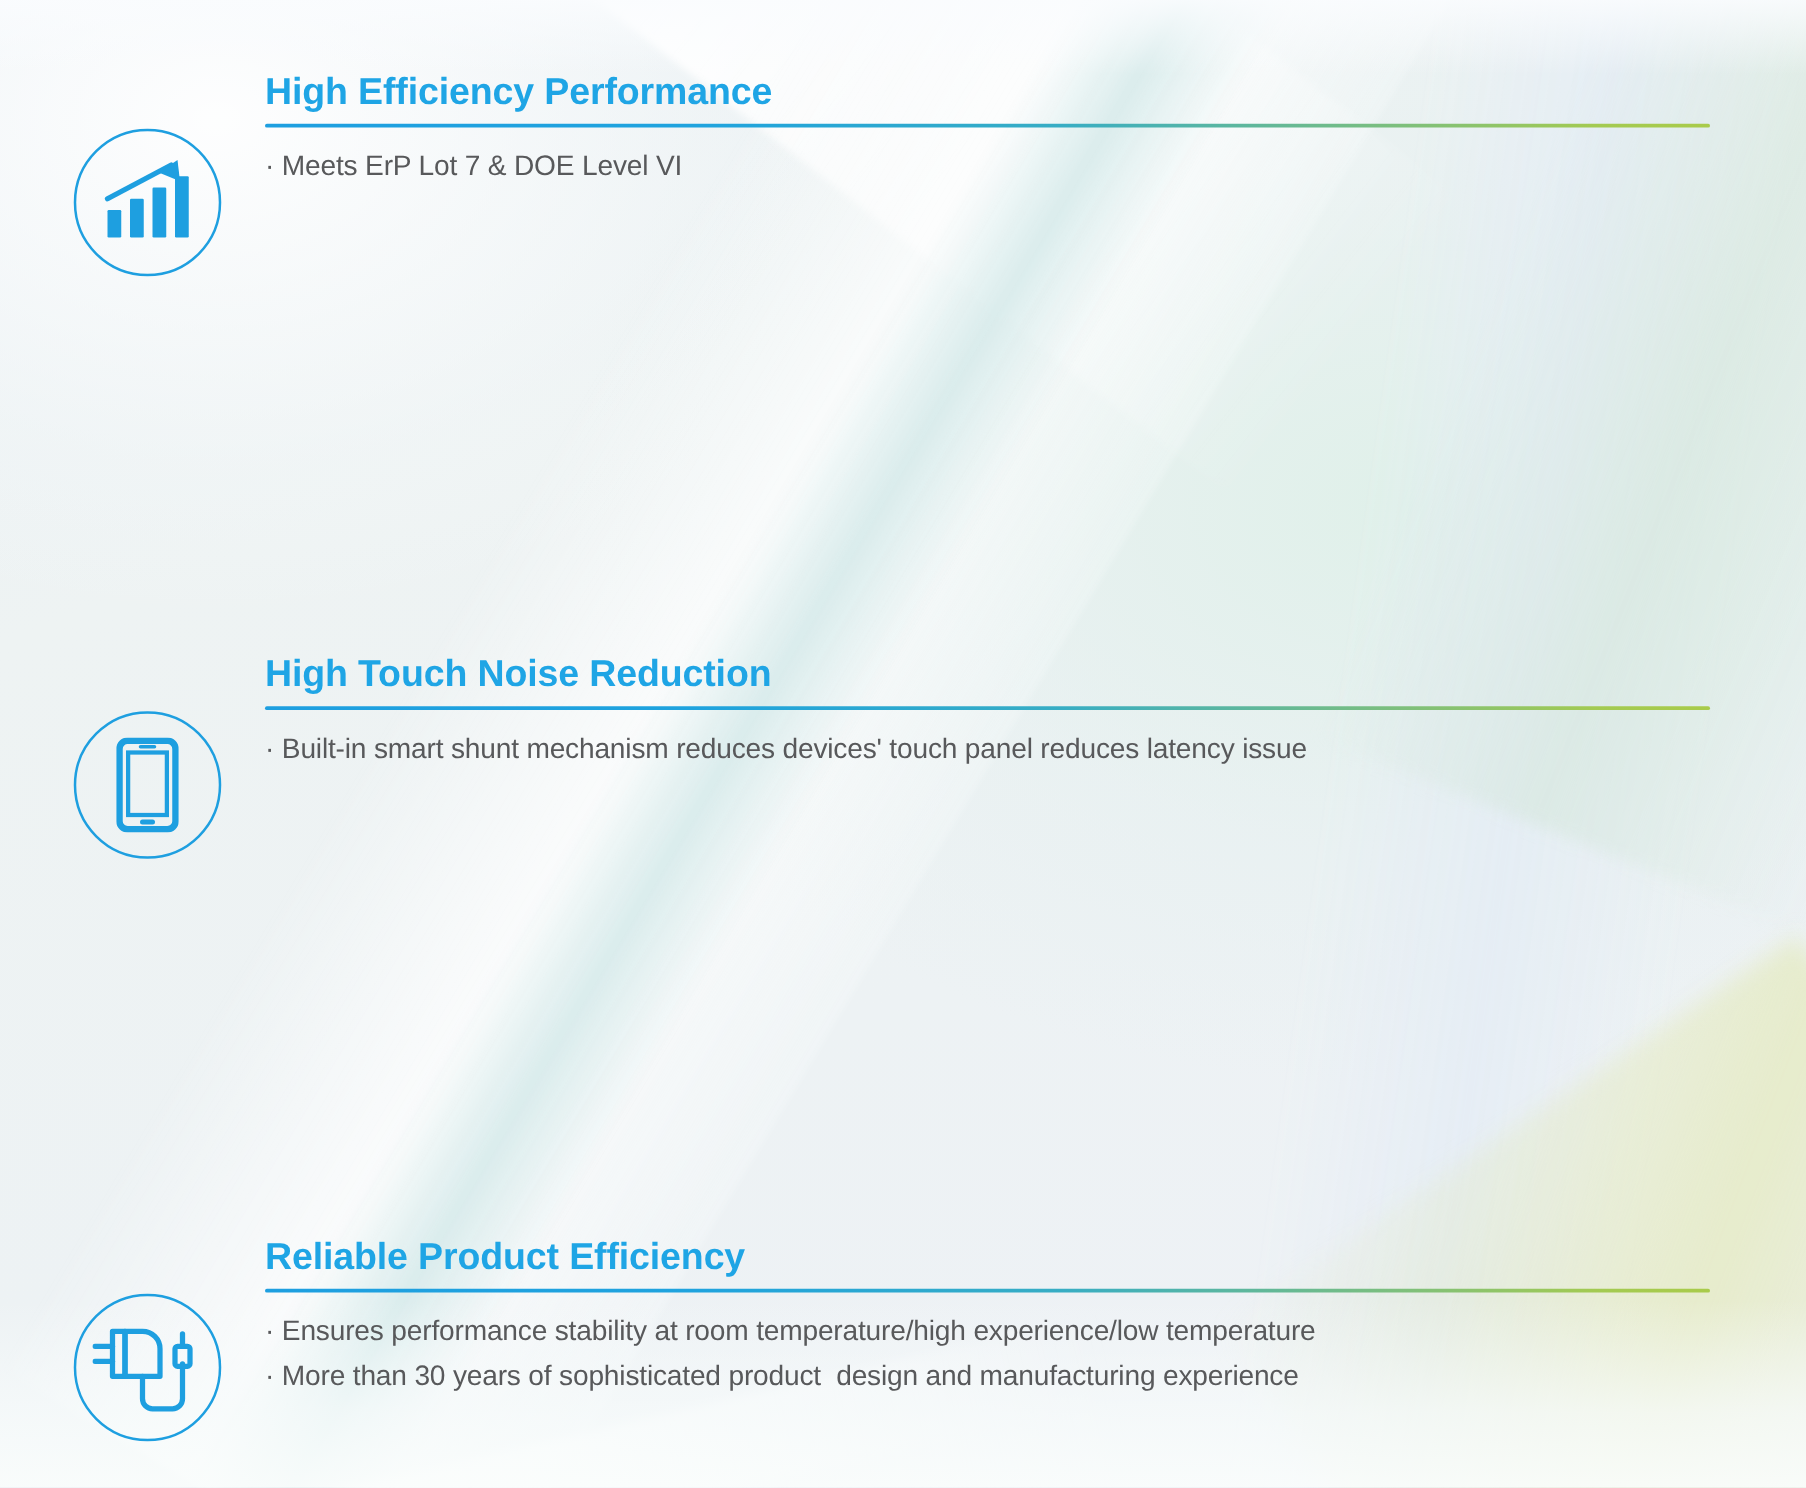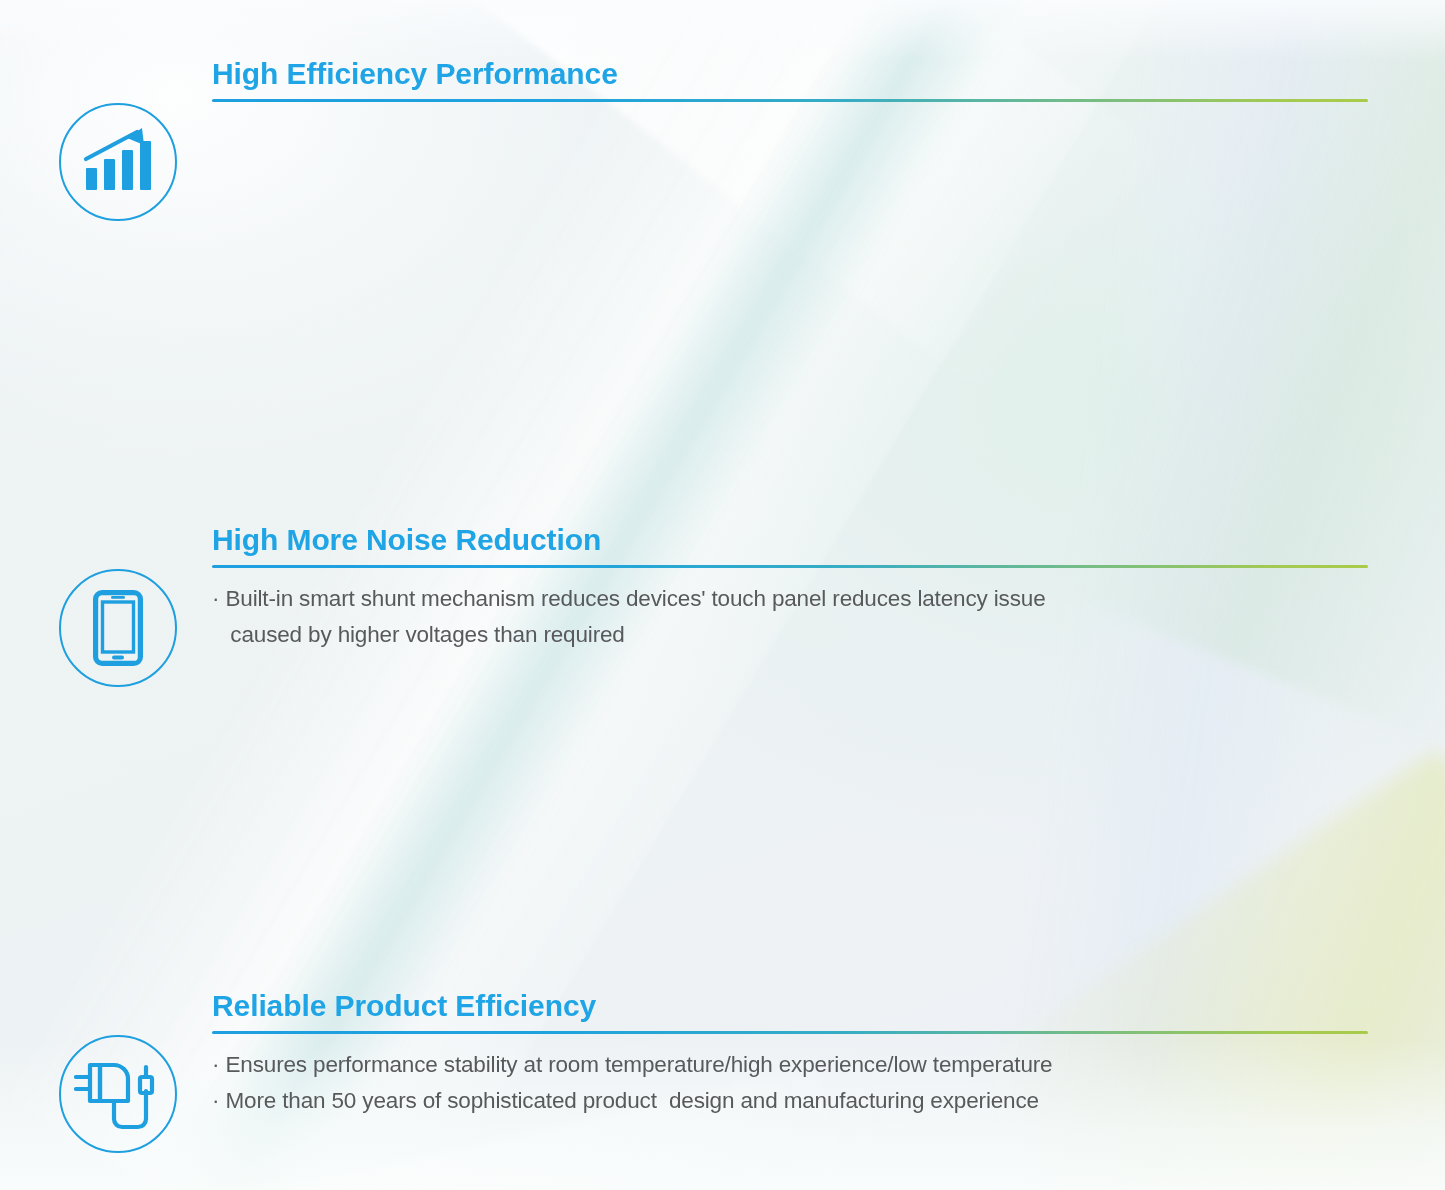--- a/index.html
+++ b/index.html
@@ -219,38 +219,40 @@
         </g>
         <g stroke="#1E9FE0" stroke-width="4.2" fill="none" stroke-linecap="round">
           <line x1="6" y1="33" x2="57" y2="6"></line>
         </g>
         <polygon points="62,2 64,19 47,12" fill="#1E9FE0"></polygon>
       </svg>
     </div>
     <div class="feature-body">
       <div class="feature-title">High Efficiency Performance</div>
       <div class="feature-divider"></div>
+      <div class="feature-lines">
+        <div class="feature-line">· Meets ErP Lot 7 &amp; DOE Level VI</div>
+      </div>
     </div>
   </div>
 
   <div class="feature-row" id="row-1">
     <div class="icon-badge">
       <svg width="50" height="76" viewBox="0 0 50 76" aria-hidden="true">
         <rect x="2.6" y="2.6" width="44.8" height="70.8" rx="6.5" ry="6.5" fill="none" stroke="#1E9FE0" stroke-width="5.2"></rect>
         <rect x="9.5" y="12" width="31" height="50" fill="none" stroke="#1E9FE0" stroke-width="3.4"></rect>
         <rect x="18" y="6" width="14" height="2.8" rx="1.4" fill="#1E9FE0"></rect>
         <rect x="19" y="65.5" width="12" height="4" rx="2" fill="#1E9FE0"></rect>
       </svg>
     </div>
     <div class="feature-body">
-      <div class="feature-title">High More Noise Reduction</div>
+      <div class="feature-title">High Touch Noise Reduction</div>
       <div class="feature-divider"></div>
       <div class="feature-lines">
         <div class="feature-line">· Built-in smart shunt mechanism reduces devices' touch panel reduces latency issue</div>
-        <div class="feature-line">   caused by higher voltages than required</div>
       </div>
     </div>
   </div>
 
   <div class="feature-row" id="row-2">
     <div class="icon-badge">
       <svg width="88" height="74" viewBox="0 0 88 74" aria-hidden="true">
         <g stroke="#1E9FE0" stroke-width="4.2" fill="none" stroke-linecap="round" stroke-linejoin="round">
 
           <line x1="2" y1="20" x2="16" y2="20"></line>
@@ -265,21 +267,21 @@
           <rect x="66" y="20" width="12" height="16" rx="2"></rect>
           <line x1="72" y1="10" x2="72" y2="20"></line>
         </g>
       </svg>
     </div>
     <div class="feature-body">
       <div class="feature-title">Reliable Product Efficiency</div>
       <div class="feature-divider"></div>
       <div class="feature-lines">
         <div class="feature-line">· Ensures performance stability at room temperature/high experience/low temperature</div>
-        <div class="feature-line">· More than 50 years of sophisticated product  design and manufacturing experience</div>
+        <div class="feature-line">· More than 30 years of sophisticated product  design and manufacturing experience</div>
       </div>
     </div>
   </div>
 
   <div class="feature-row" id="row-3">
     
     
   </div>
 
   <div class="feature-row" id="row-4">

